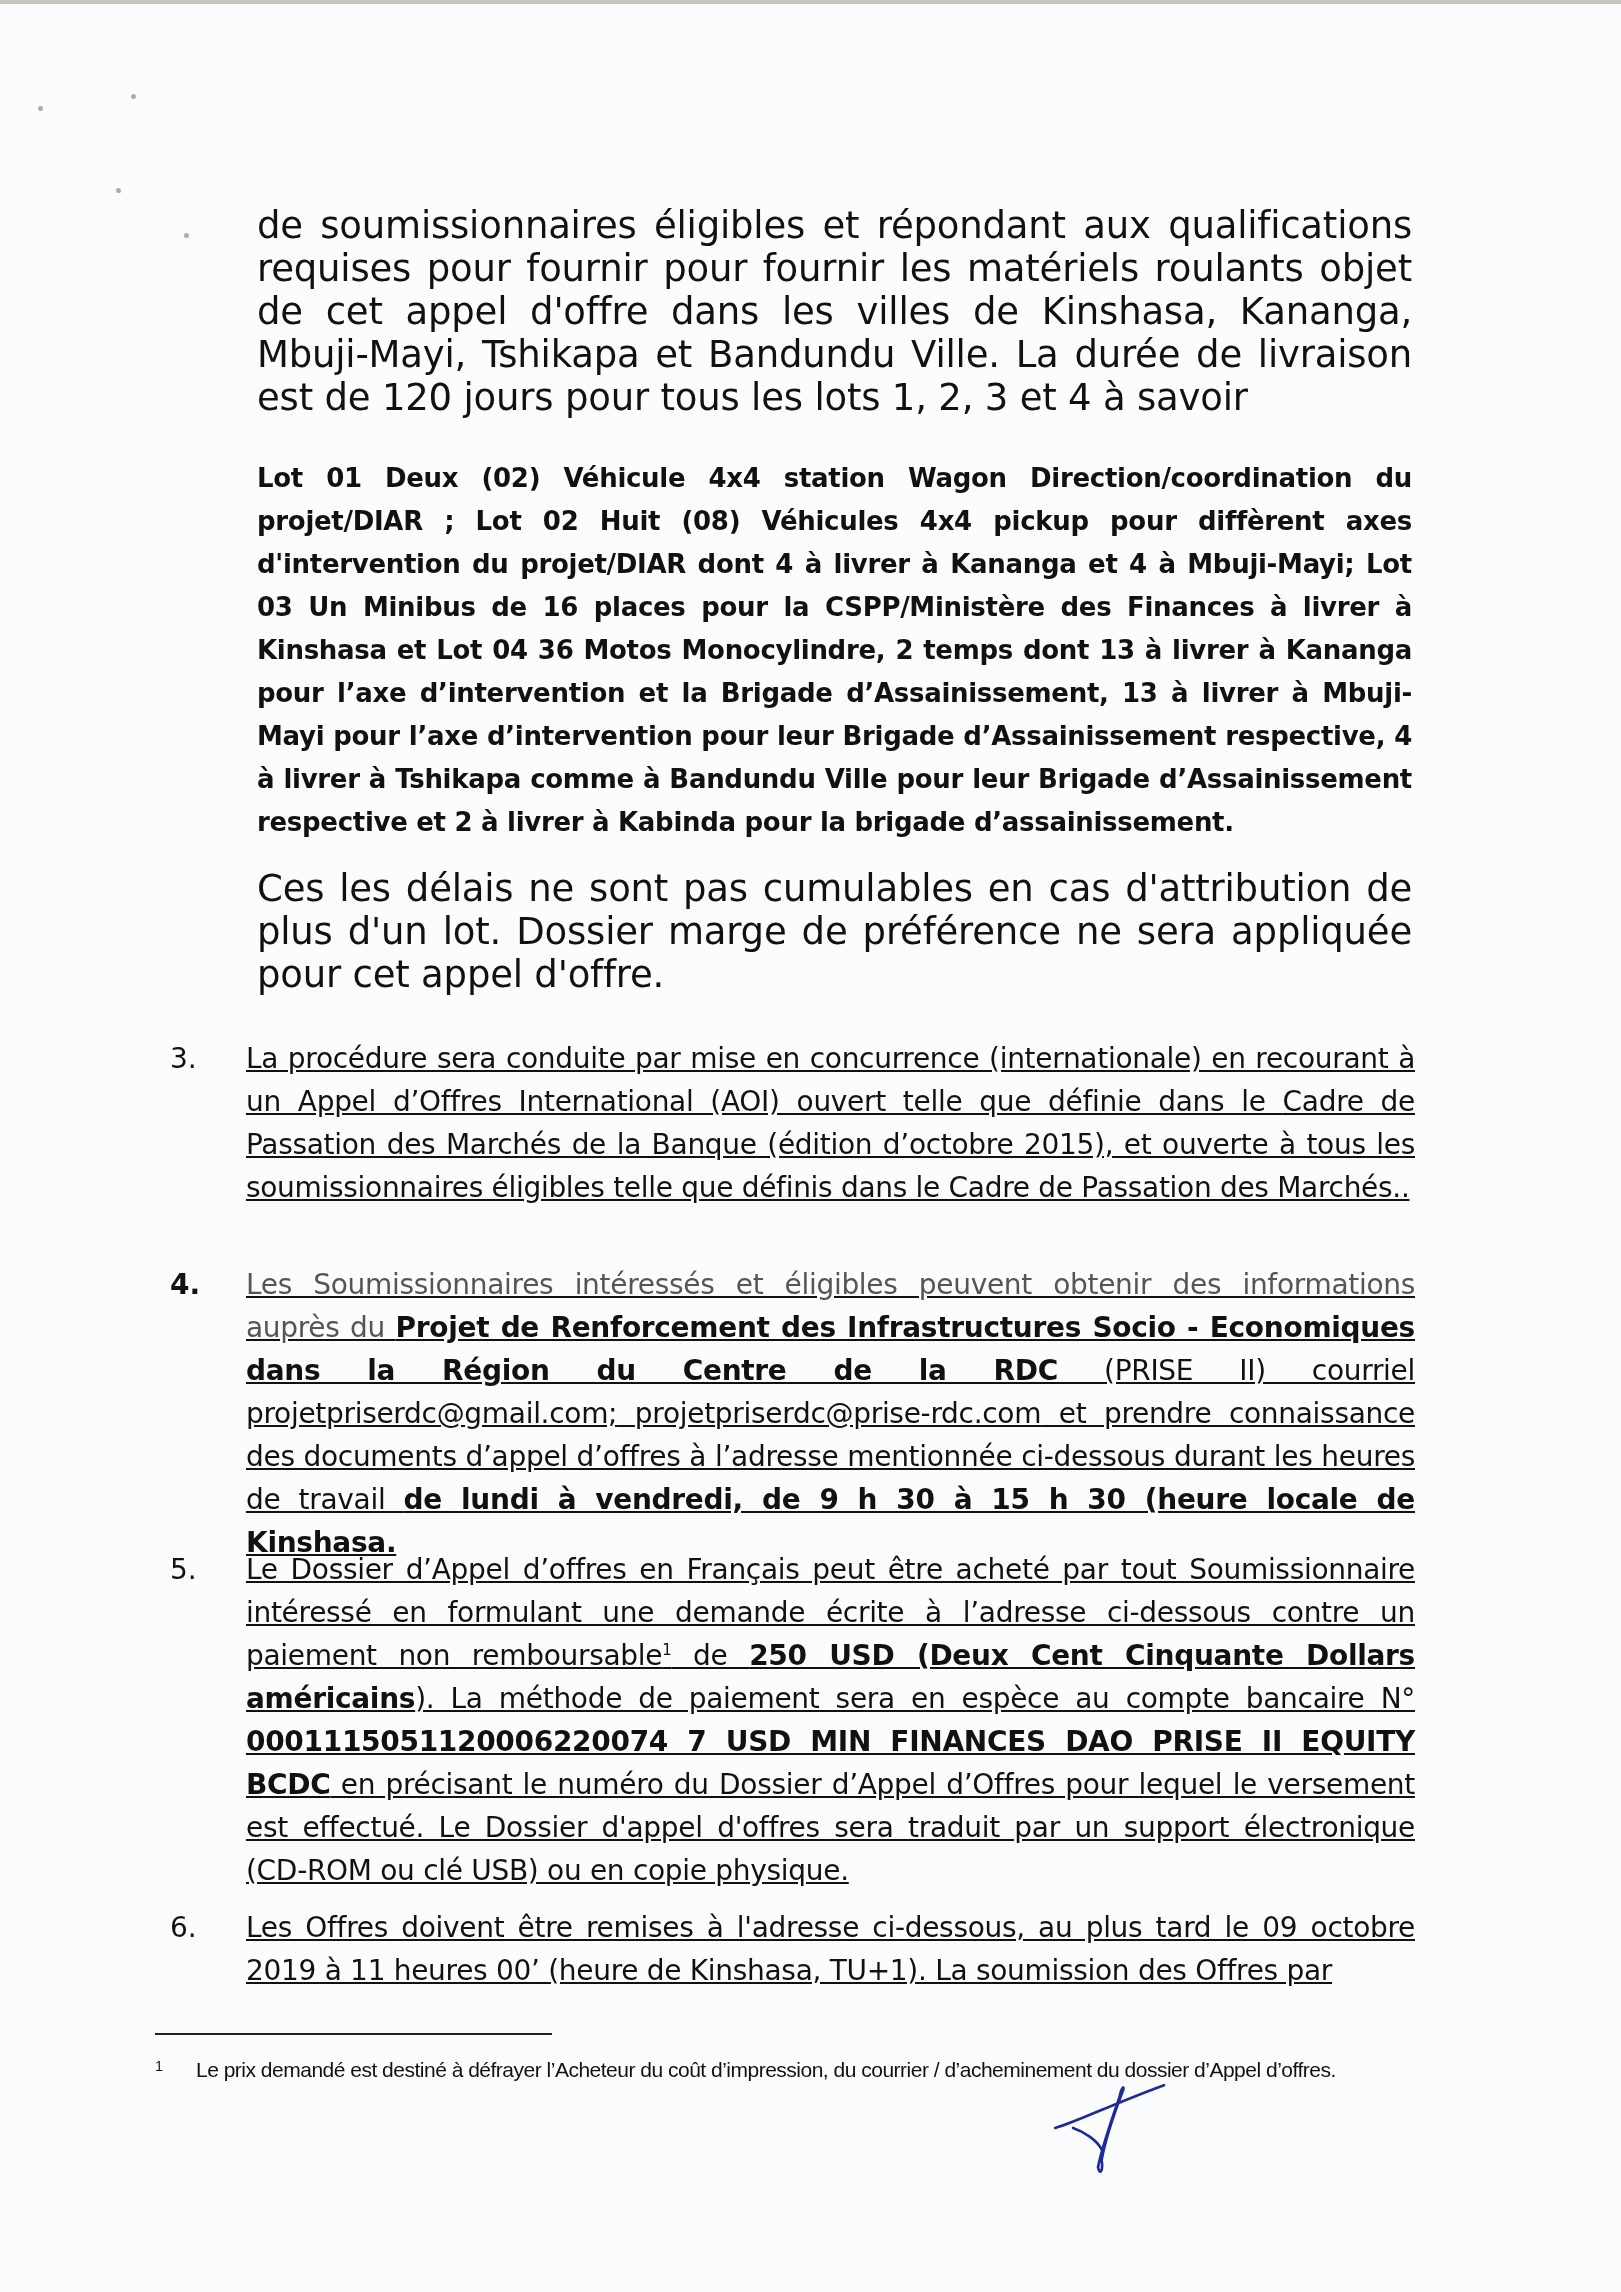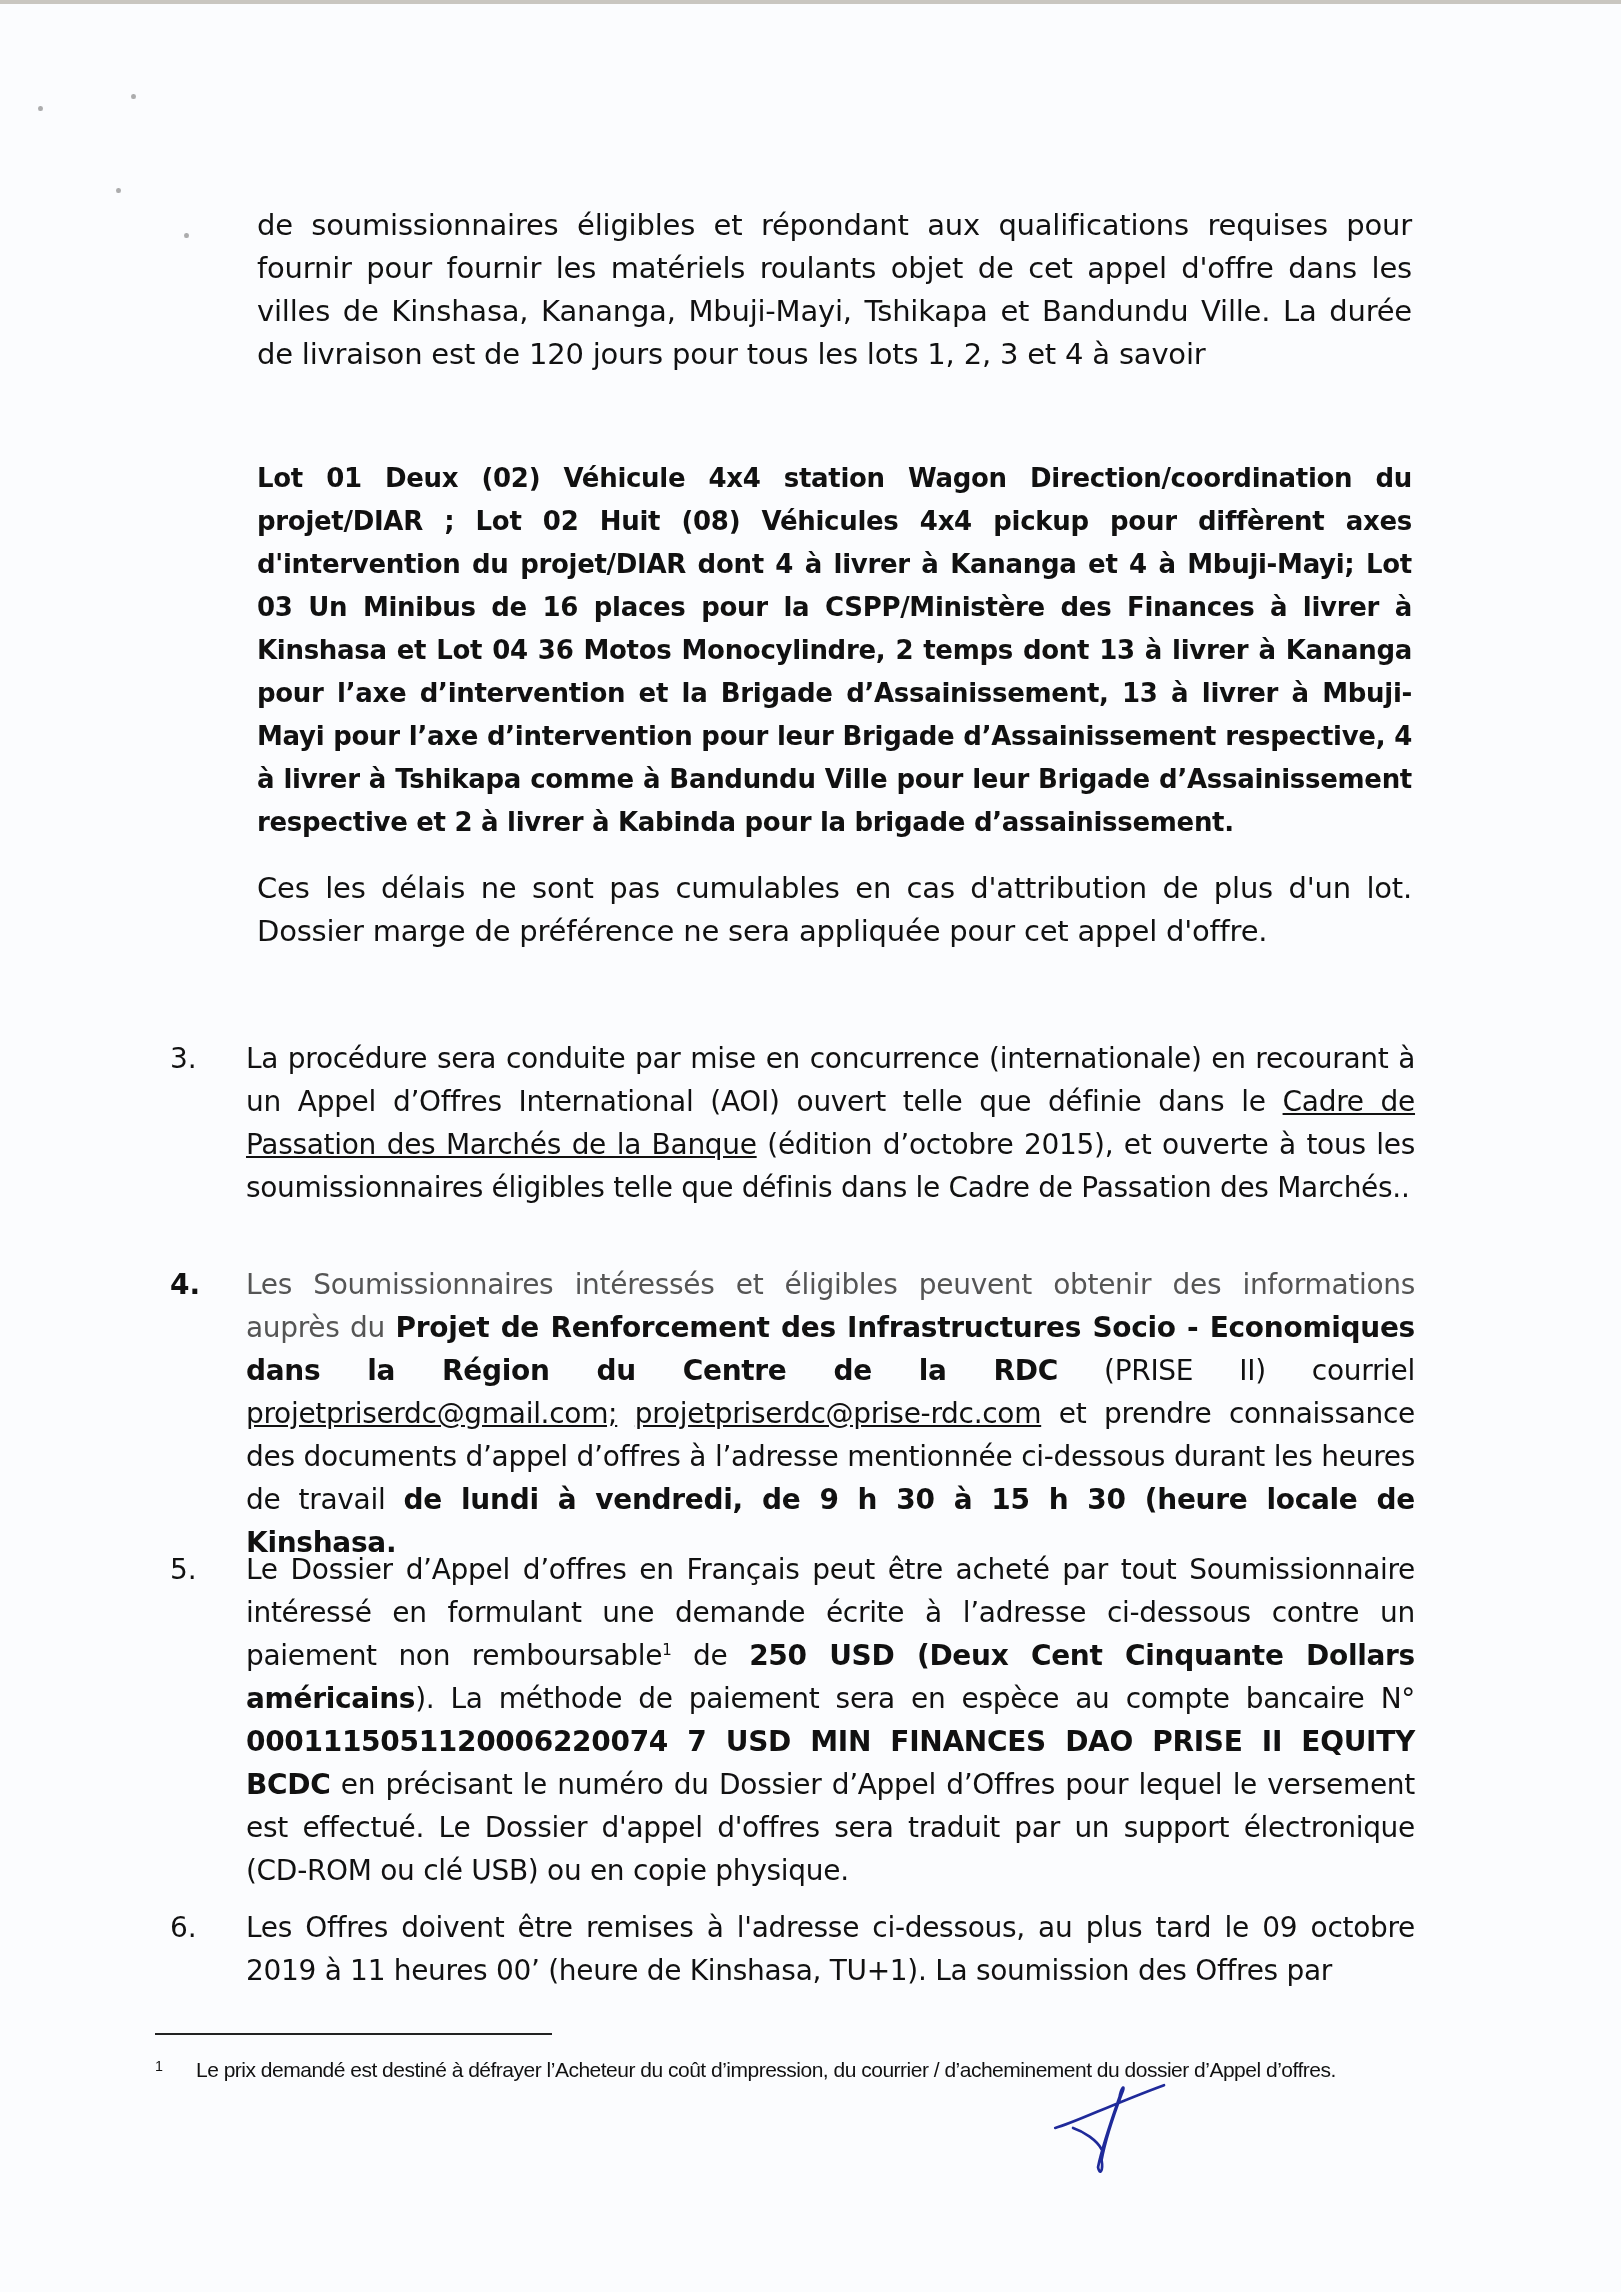--- a/index.html
+++ b/index.html
@@ -14,21 +14,21 @@
     }
     .top-edge {
       position: absolute; left: 0; top: 0; width: 1621px; height: 3.6px;
       background: #c9c6c0;
     }
     .speck { position: absolute; width: 4.5px; height: 5.4px; border-radius: 50%; background: #8a8a8a; opacity: .7; }
     .para {
       position: absolute;
       left: 257px;
       width: 1155px;
-      font-size: 29px;
+      font-size: 37px;
       line-height: 43px;
       text-align: justify;
       letter-spacing: -0.2px;
     }
     .lot-block {
       position: absolute;
       left: 257px;
       width: 1155px;
       font-size: 26px;
       line-height: 43px;
@@ -43,20 +43,21 @@
       font-size: 28px;
       line-height: 43px;
     }
     .item .num {
       position: absolute; left: 0; top: 0; width: 54px;
     }
     .item .txt {
       margin-left: 76px;
       text-align: justify;
       letter-spacing: -0.3px;
+      text-decoration: underline;
     }
     .u { text-decoration: underline; }
     .bold { font-weight: bold; }
     .faded { color: #555; }
     sup { font-size: 15px; line-height: 0; }
     .fn-rule {
       position: absolute; left: 155px; top: 2033px; width: 397px; height: 1.8px; background: #222;
     }
     .footnote {
       position: absolute; left: 155px; top: 2056px; width: 1254px;

